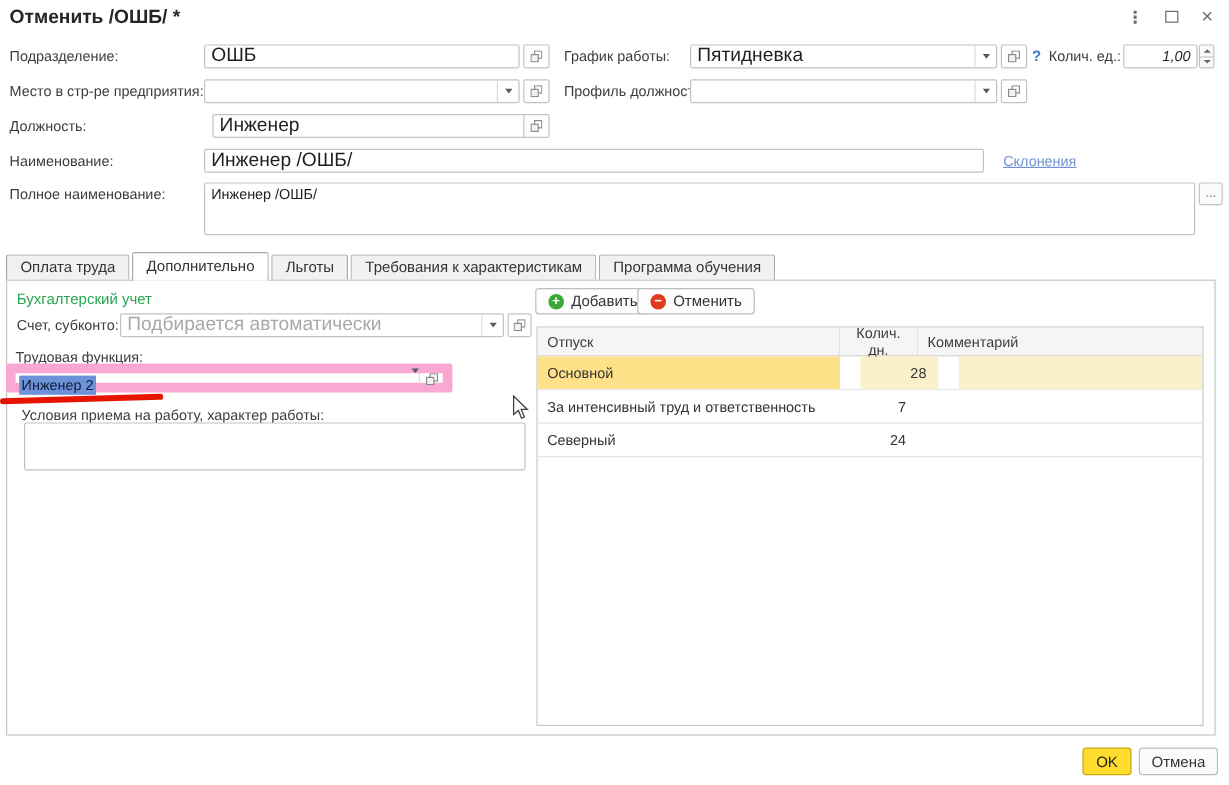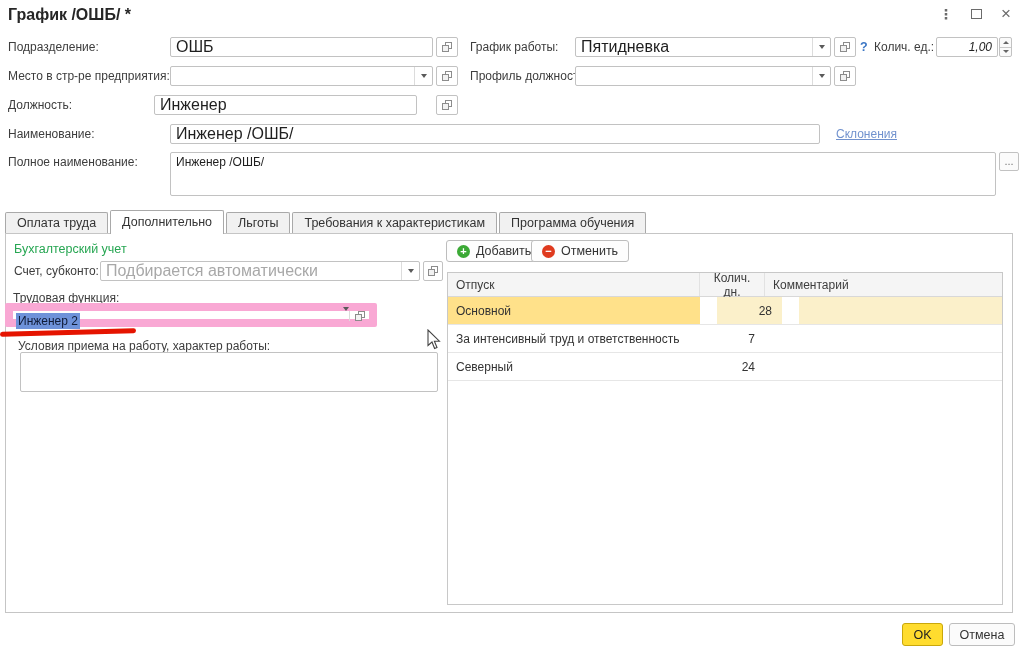--- a/index.html
+++ b/index.html
@@ -73,21 +73,21 @@
 
   
   .btn-ok { left:902px; top:623px; width:41px; height:23px; background:#ffdc2e; border:1px solid #c9a70b; border-radius:3px; font-size:12.5px; color:#222; display:flex; align-items:center; justify-content:center; }
   .btn-cancel { left:949px; top:623px; width:66px; height:23px; background:#fbfbfb; border:1px solid #bdbdbd; border-radius:3px; font-size:12.5px; color:#333; display:flex; align-items:center; justify-content:center; }
 </style>
 </head>
 <body>
 
 <div id="app">
 
-  <div class="abs win-title">График /ОШБ/ *</div>
+  <div class="abs win-title">Отменить /ОШБ/ *</div>
   <div class="abs win-ctrl kebab">⋮</div>
   <div class="abs win-ctrl maxbox">
       <span class="sq"></span>
     </div>
   <div class="abs win-ctrl closex">×</div>
 
   <div class="abs lbl" style="left:8px;top:37px;">Подразделение:</div>
   <div class="abs fld" style="left:170px;top:37px;width:263px;">
     <span class="val">ОШБ</span>
   </div>
@@ -145,21 +145,21 @@
       </span>
   </div>
   <div class="abs openbtn" style="left:834px;top:66px;">
     <svg width="10" height="10" viewBox="0 0 10 10">
         <rect x="3.5" y="0.5" width="6" height="6" fill="none" stroke="#8c8c8c"></rect>
         <rect x="0.5" y="3.5" width="6" height="6" fill="#f2f2f2" stroke="#8c8c8c"></rect>
       </svg>
   </div>
 
   <div class="abs lbl" style="left:8px;top:95px;">Должность:</div>
-  <div class="abs fld" style="left:154px;top:95px;width:263px;">
+  <div class="abs fld" style="left:177px;top:95px;width:263px;">
     <span class="val">Инженер</span>
   </div>
   <div class="abs openbtn" style="left:436px;top:95px;">
     <svg width="10" height="10" viewBox="0 0 10 10">
         <rect x="3.5" y="0.5" width="6" height="6" fill="none" stroke="#8c8c8c"></rect>
         <rect x="0.5" y="3.5" width="6" height="6" fill="#f2f2f2" stroke="#8c8c8c"></rect>
       </svg>
   </div>
 
   <div class="abs lbl" style="left:8px;top:124px;">Наименование:</div>

